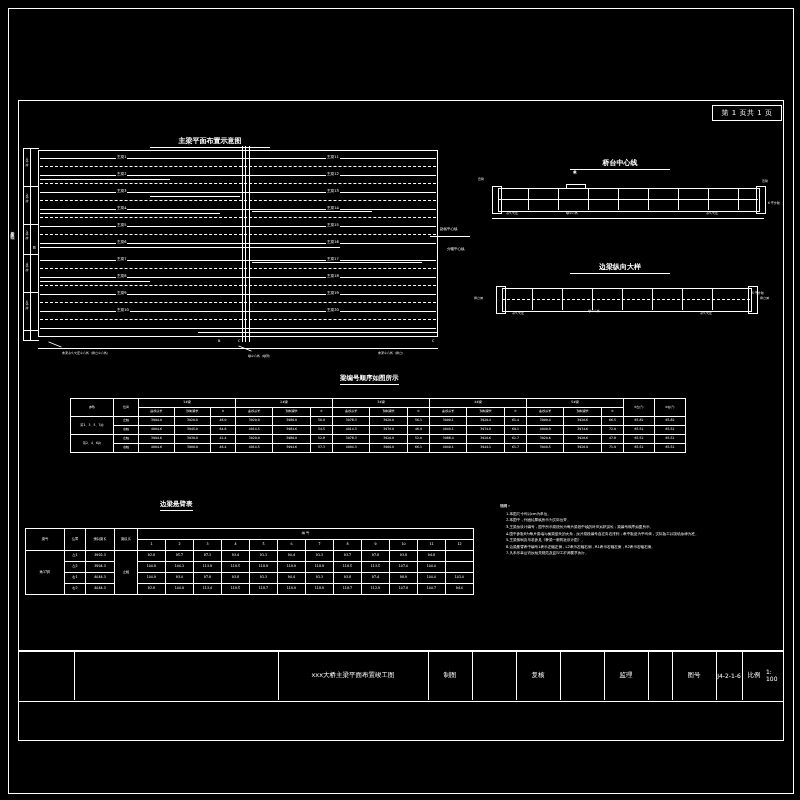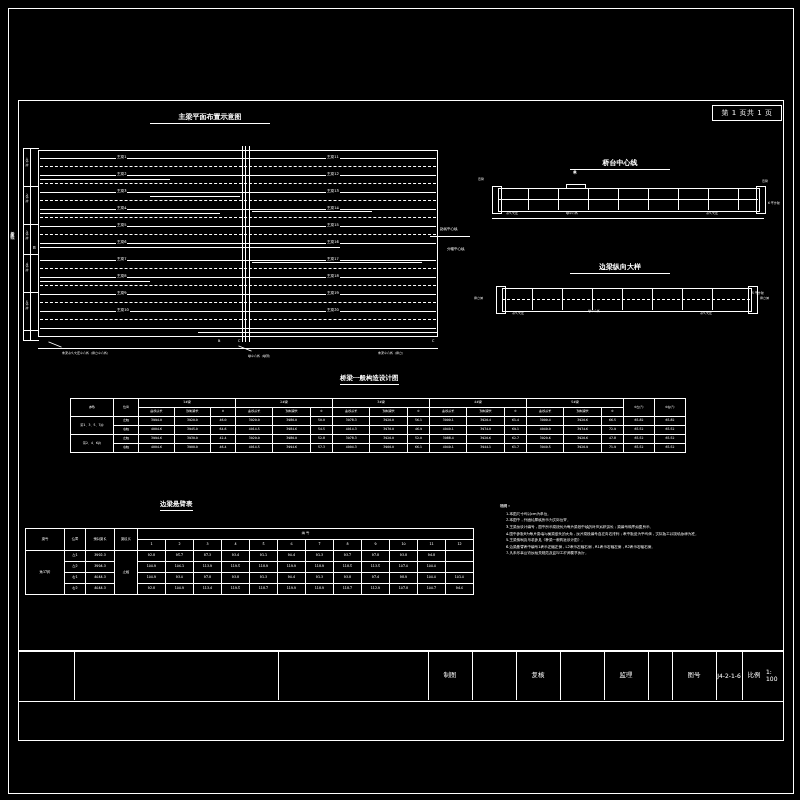--- a/index.html
+++ b/index.html
@@ -74,21 +74,21 @@
 
   <div id="frame-outer"></div>
   <div id="frame-inner"></div>
   <div id="title-block"></div>
   <div id="bottom-band"></div>
 
   <div class="ln hl" style="left:18px;top:100px;width:764px;"></div>
 
   <div id="page-badge">第 1 页共 1 页</div>
 
-  <div class="dtitle" style="left:150px;top:112px;width:120px;">
+  <div class="dtitle" style="left:150px;top:136px;width:120px;">
     <span class="ul">主梁平面布置示意图</span>
   </div>
 
   <div class="txt t4" style="left:10px;top:228px;writing-mode:vertical-rl;text-orientation:upright;letter-spacing:1px;">桥梁中心线</div>
 
   <div id="plan">
 
     <div class="ln hl" style="left:0;top:0;width:400px;"></div>
     <div class="ln hl" style="left:0;top:186px;width:400px;"></div>
     <div class="ln vl" style="left:0;top:0;height:186px;"></div>
@@ -233,21 +233,21 @@
   <div class="elev-box" style="left:748px;top:286px;width:8px;height:26px;"></div>
 
   <div class="txt t3" style="left:474px;top:297px;">桥台侧</div>
   <div class="txt t3" style="left:760px;top:297px;">桥台侧</div>
   <div class="txt t3" style="left:512px;top:312px;">永久支座</div>
   <div class="txt t3" style="left:700px;top:312px;">永久支座</div>
   <div class="txt t3" style="left:588px;top:310px;">墩中心线</div>
   <div class="txt t3" style="left:752px;top:292px;">5 等分段</div>
 
   <div class="tbl-title" style="left:340px;top:374px;">
-    <span>桥梁一般构造设计图</span>
+    <span>梁编号顺序如图所示</span>
   </div>
   <table class="cad" id="tbl1">
     <thead>
       <tr>
         <th rowspan="2" style="width:42px;">参数</th>
         <th rowspan="2" style="width:24px;">位置</th>
         <th colspan="3" style="width:96px;">1#梁</th>
         <th colspan="3" style="width:96px;">2#梁</th>
         <th colspan="3" style="width:96px;">3#梁</th>
         <th colspan="3" style="width:96px;">4#梁</th>
@@ -472,20 +472,21 @@
   <div class="ln vl" style="left:428px;top:650px;height:50px;"></div>
   <div class="ln vl" style="left:472px;top:650px;height:50px;"></div>
   <div class="ln vl" style="left:516px;top:650px;height:50px;"></div>
   <div class="ln vl" style="left:560px;top:650px;height:50px;"></div>
   <div class="ln vl" style="left:604px;top:650px;height:50px;"></div>
   <div class="ln vl" style="left:648px;top:650px;height:50px;"></div>
   <div class="ln vl" style="left:672px;top:650px;height:50px;"></div>
   <div class="ln vl" style="left:716px;top:650px;height:50px;"></div>
   <div class="ln vl" style="left:742px;top:650px;height:50px;"></div>
 
+  <div class="abs" style="left:278px;top:650px;width:150px;height:50px;display:flex;align-items:center;justify-content:center;font-size:6.5px;">xxx大桥主梁平面布置竣工图</div>
   <div class="abs" style="left:428px;top:650px;width:44px;height:50px;display:flex;align-items:center;justify-content:center;font-size:6.5px;">制图</div>
   <div class="abs" style="left:472px;top:650px;width:44px;height:50px;display:flex;align-items:center;justify-content:center;font-size:6.5px;"></div>
   <div class="abs" style="left:516px;top:650px;width:44px;height:50px;display:flex;align-items:center;justify-content:center;font-size:6.5px;">复核</div>
   <div class="abs" style="left:560px;top:650px;width:44px;height:50px;display:flex;align-items:center;justify-content:center;font-size:6.5px;"></div>
   <div class="abs" style="left:604px;top:650px;width:44px;height:50px;display:flex;align-items:center;justify-content:center;font-size:6.5px;">监理</div>
   <div class="abs" style="left:648px;top:650px;width:24px;height:50px;display:flex;align-items:center;justify-content:center;font-size:6.5px;"></div>
   <div class="abs" style="left:672px;top:650px;width:44px;height:50px;display:flex;align-items:center;justify-content:center;font-size:6.5px;">图号</div>
   <div class="abs" style="left:716px;top:650px;width:26px;height:50px;display:flex;align-items:center;justify-content:center;font-size:6px;">J4-2-1-6</div>
   <div class="abs" style="left:742px;top:650px;width:24px;height:50px;display:flex;align-items:center;justify-content:center;font-size:6.5px;">比例</div>
   <div class="abs" style="left:766px;top:650px;width:16px;height:50px;display:flex;align-items:center;justify-content:center;font-size:6px;">1: 100</div>

